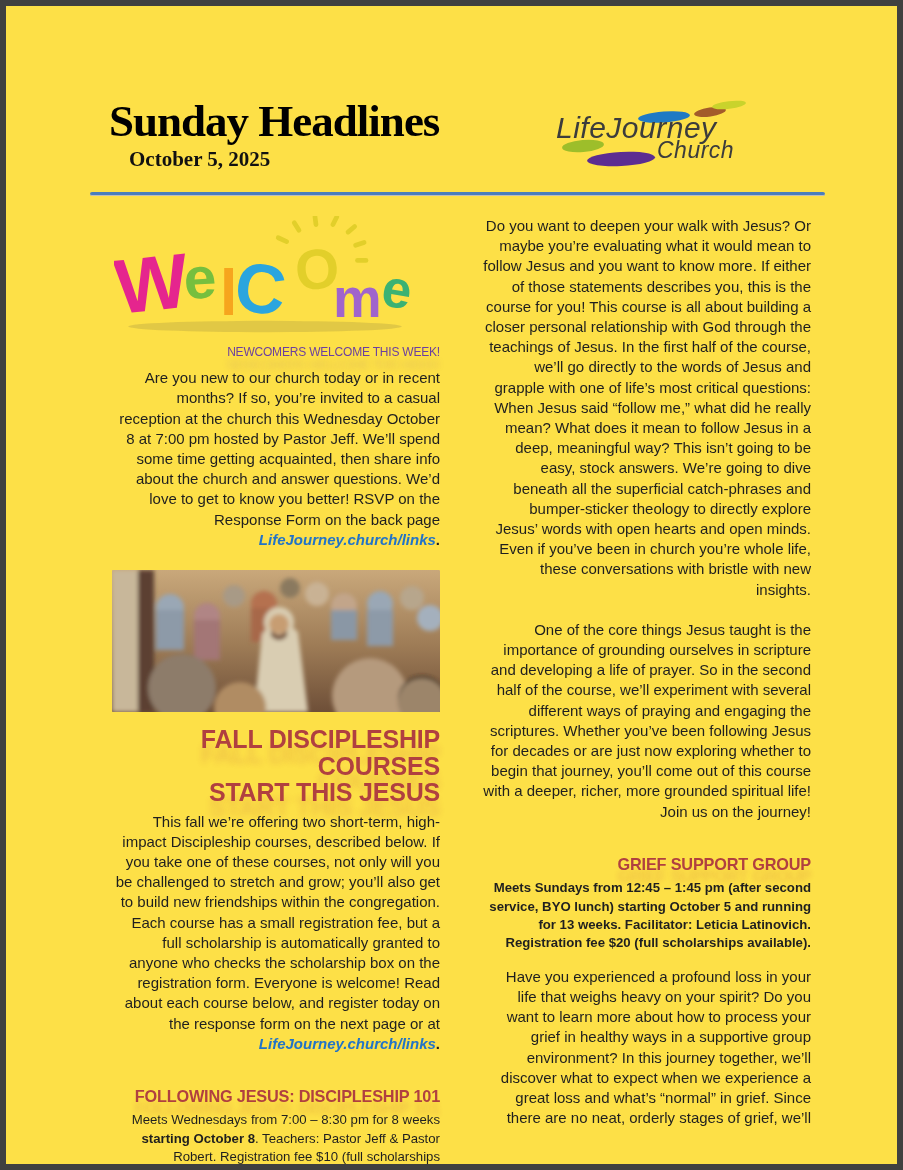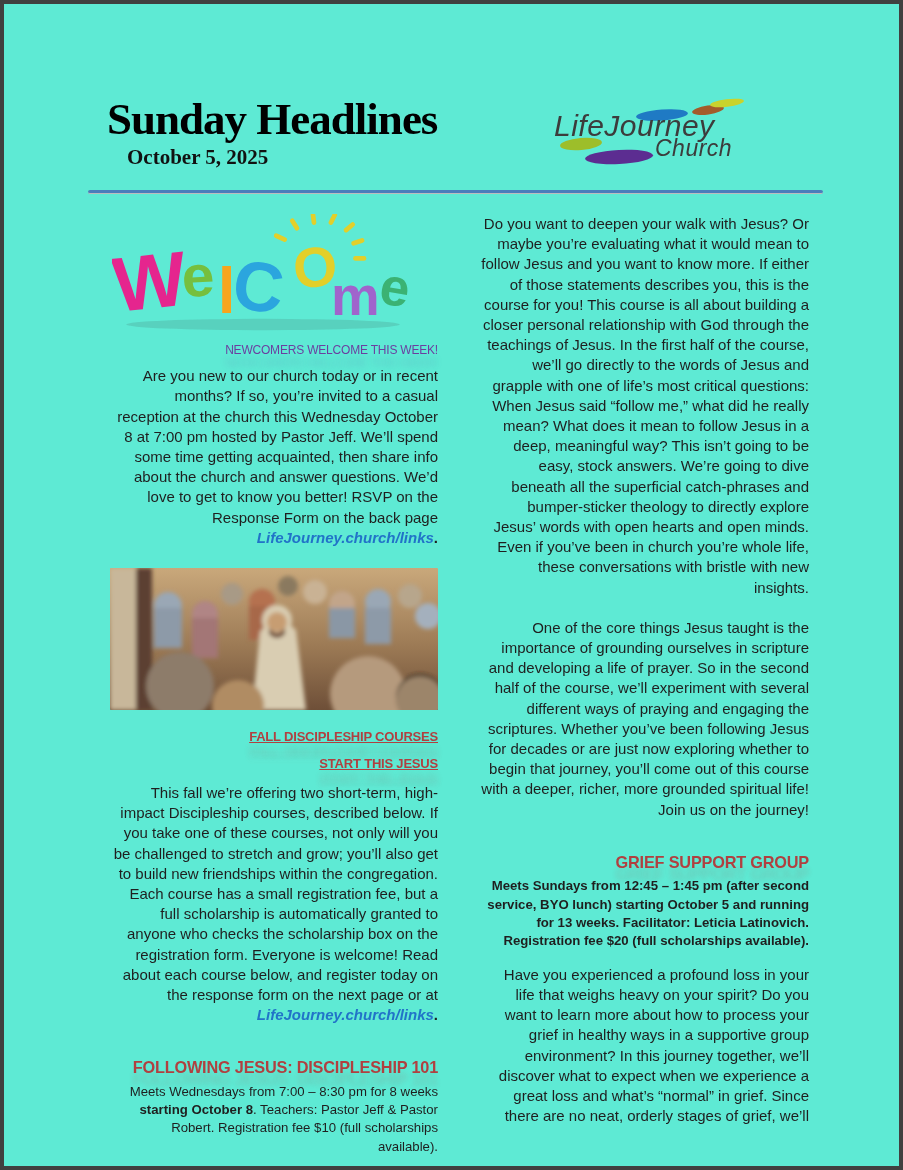--- a/index.html
+++ b/index.html
@@ -1,18 +1,18 @@
 <!DOCTYPE html>
 <html><head>
 <meta charset="utf-8">
 <style>
   html,body{margin:0;padding:0;background:#fff;}
   .page{
     position:relative;width:903px;height:1170px;box-sizing:border-box;
-    background:#5eead4;border:4px solid #404040;overflow:hidden;
+    background:#fde047;border:6px solid #404040;overflow:hidden;
     font-family:"Liberation Sans","DejaVu Sans",sans-serif;color:#1f1f1f;
   }
   
   .masthead{position:absolute;left:103px;top:92px;}
   .masthead h1{
     margin:0;font-family:"Liberation Serif","DejaVu Serif",serif;
     font-size:45px;font-weight:700;letter-spacing:-1px;color:#000;line-height:1.05;
   }
   .masthead .date{
     font-family:"Liberation Serif","DejaVu Serif",serif;
@@ -30,22 +30,22 @@
   .col-right{left:477px;}
   .col p{margin:0 0 0 0;}
   .para{margin-bottom:20px !important;}
   .small{font-size:13.2px;line-height:18.4px;}
   h2,h3{margin:0;font-family:"Liberation Sans","DejaVu Sans",sans-serif;}
   .h-purple{
     color:#6b3fa0;font-size:12px;font-weight:400;letter-spacing:-.2px;
     margin:6px 0 6px 0;text-shadow:0 13px 6px rgba(107,63,160,.18);
   }
   .h-red-big{
-    color:#b04040;font-size:13px;font-weight:800;line-height:26.5px;
-    margin:14px 0 6px 0;letter-spacing:-.2px;text-shadow:0 15px 6px rgba(176,64,64,.16);text-decoration:underline;
+    color:#b04040;font-size:25px;font-weight:800;line-height:26.5px;
+    margin:14px 0 6px 0;letter-spacing:-.2px;text-shadow:0 15px 6px rgba(176,64,64,.16);
   }
   .h-red{
     color:#b04040;font-size:16.3px;font-weight:800;letter-spacing:-.2px;
     margin:32px 0 5px 0;text-shadow:0 12px 5px rgba(176,64,64,.16);
   }
   .link{color:#2173c8;font-weight:700;font-style:italic;text-decoration:none;cursor:pointer;}
   b.inl{font-weight:700;}
   
   .welcome-art{width:302px;height:120px;margin:0 0 2px 2px;}
   .welcome-art svg{width:100%;height:100%;}

